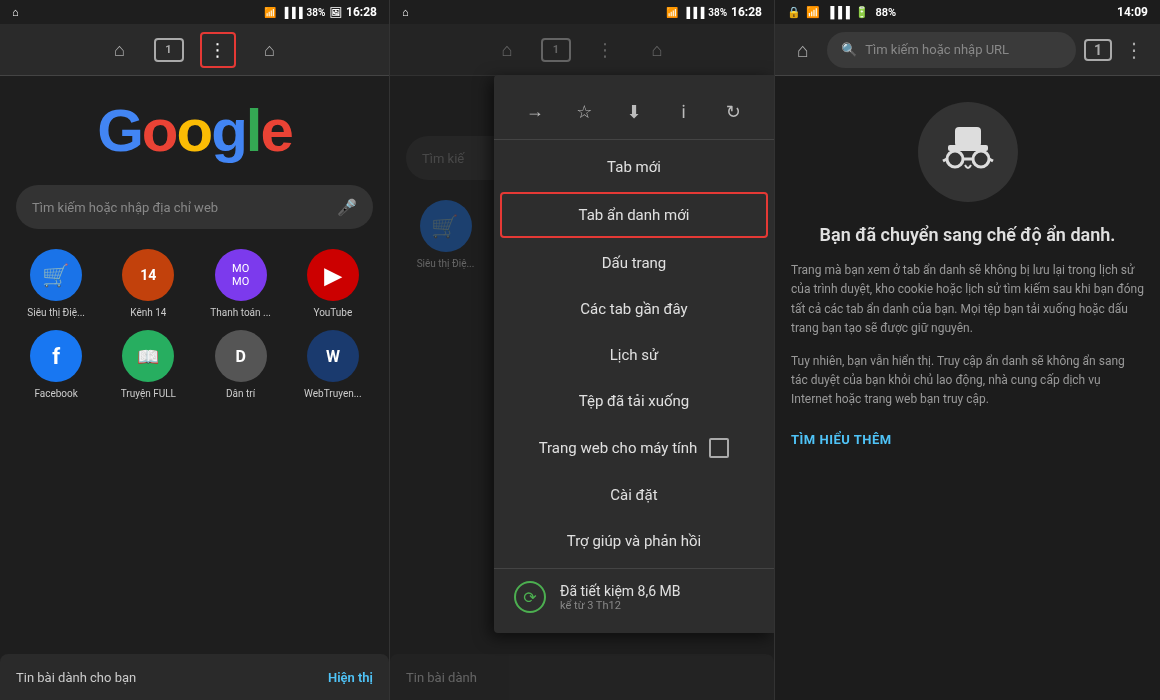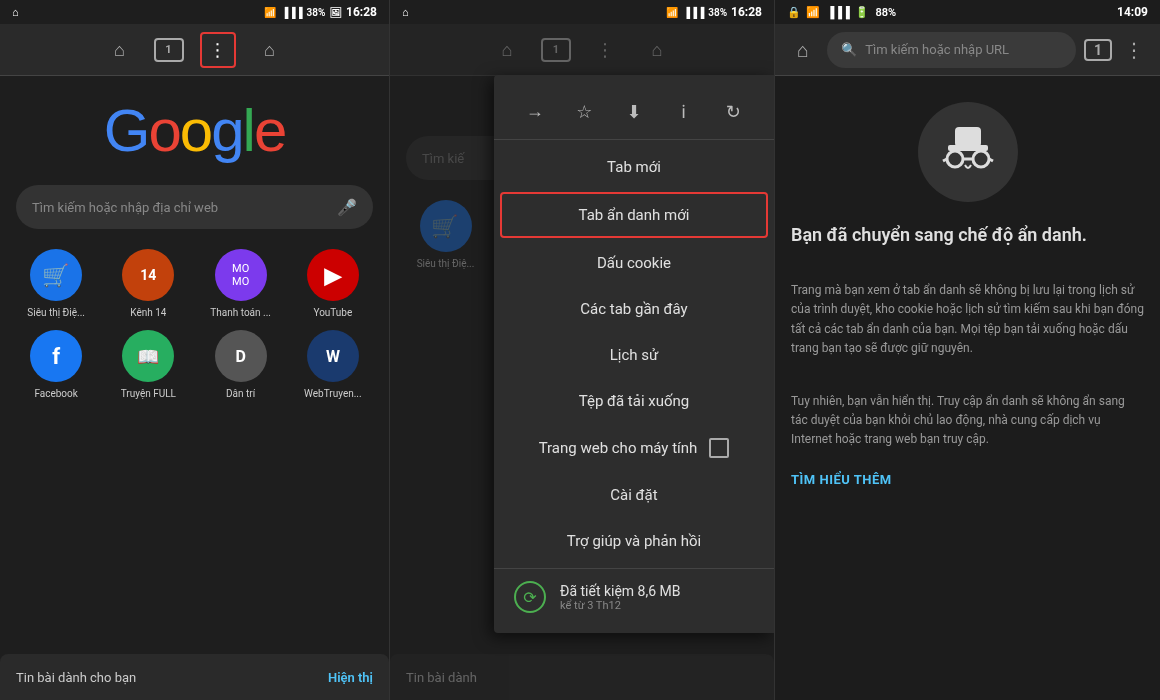--- a/index.html
+++ b/index.html
@@ -117,21 +117,21 @@
       display: flex;
       flex-direction: column;
       align-items: center;
       padding: 20px 16px 0;
       overflow: hidden;
     }
 
     
     .google-logo {
       font-size: 60px;
-      font-weight: 400;
+      font-weight: 700;
       color: #fff;
       margin-bottom: 20px;
       letter-spacing: -2px;
       font-family: 'Product Sans', Arial, sans-serif;
     }
     .g-blue { color: #4285f4; }
     .g-red { color: #ea4335; }
     .g-yellow { color: #fbbc04; }
     .g-green { color: #34a853; }
 
@@ -345,27 +345,27 @@
       align-items: center;
       justify-content: center;
     }
 
     .incognito-title {
       font-size: 18px;
       color: #e0e0e0;
       font-weight: 600;
       margin-bottom: 14px;
       line-height: 1.4;
+      text-align: center;
     }
     .incognito-desc {
       font-size: 12px;
       color: #999;
       line-height: 1.6;
       margin-bottom: 14px;
-      margin-top: 20px;
     }
     .learn-more-btn {
       color: #4fc3f7;
       font-size: 13px;
       font-weight: 700;
       letter-spacing: 0.5px;
       text-transform: uppercase;
       margin-top: 8px;
     }
 
@@ -562,21 +562,21 @@
       <div class="dropdown-tool-btn">↻</div>
     </div>
 
     <div class="menu-item">
       <span>Tab mới</span>
     </div>
     <div class="menu-item menu-item-highlighted">
       <span>Tab ẩn danh mới</span>
     </div>
     <div class="menu-item">
-      <span>Dấu cookie</span>
+      <span>Dấu trang</span>
     </div>
     <div class="menu-item">
       <span>Các tab gần đây</span>
     </div>
     <div class="menu-item">
       <span>Lịch sử</span>
     </div>
     <div class="menu-item">
       <span>Tệp đã tải xuống</span>
     </div>

